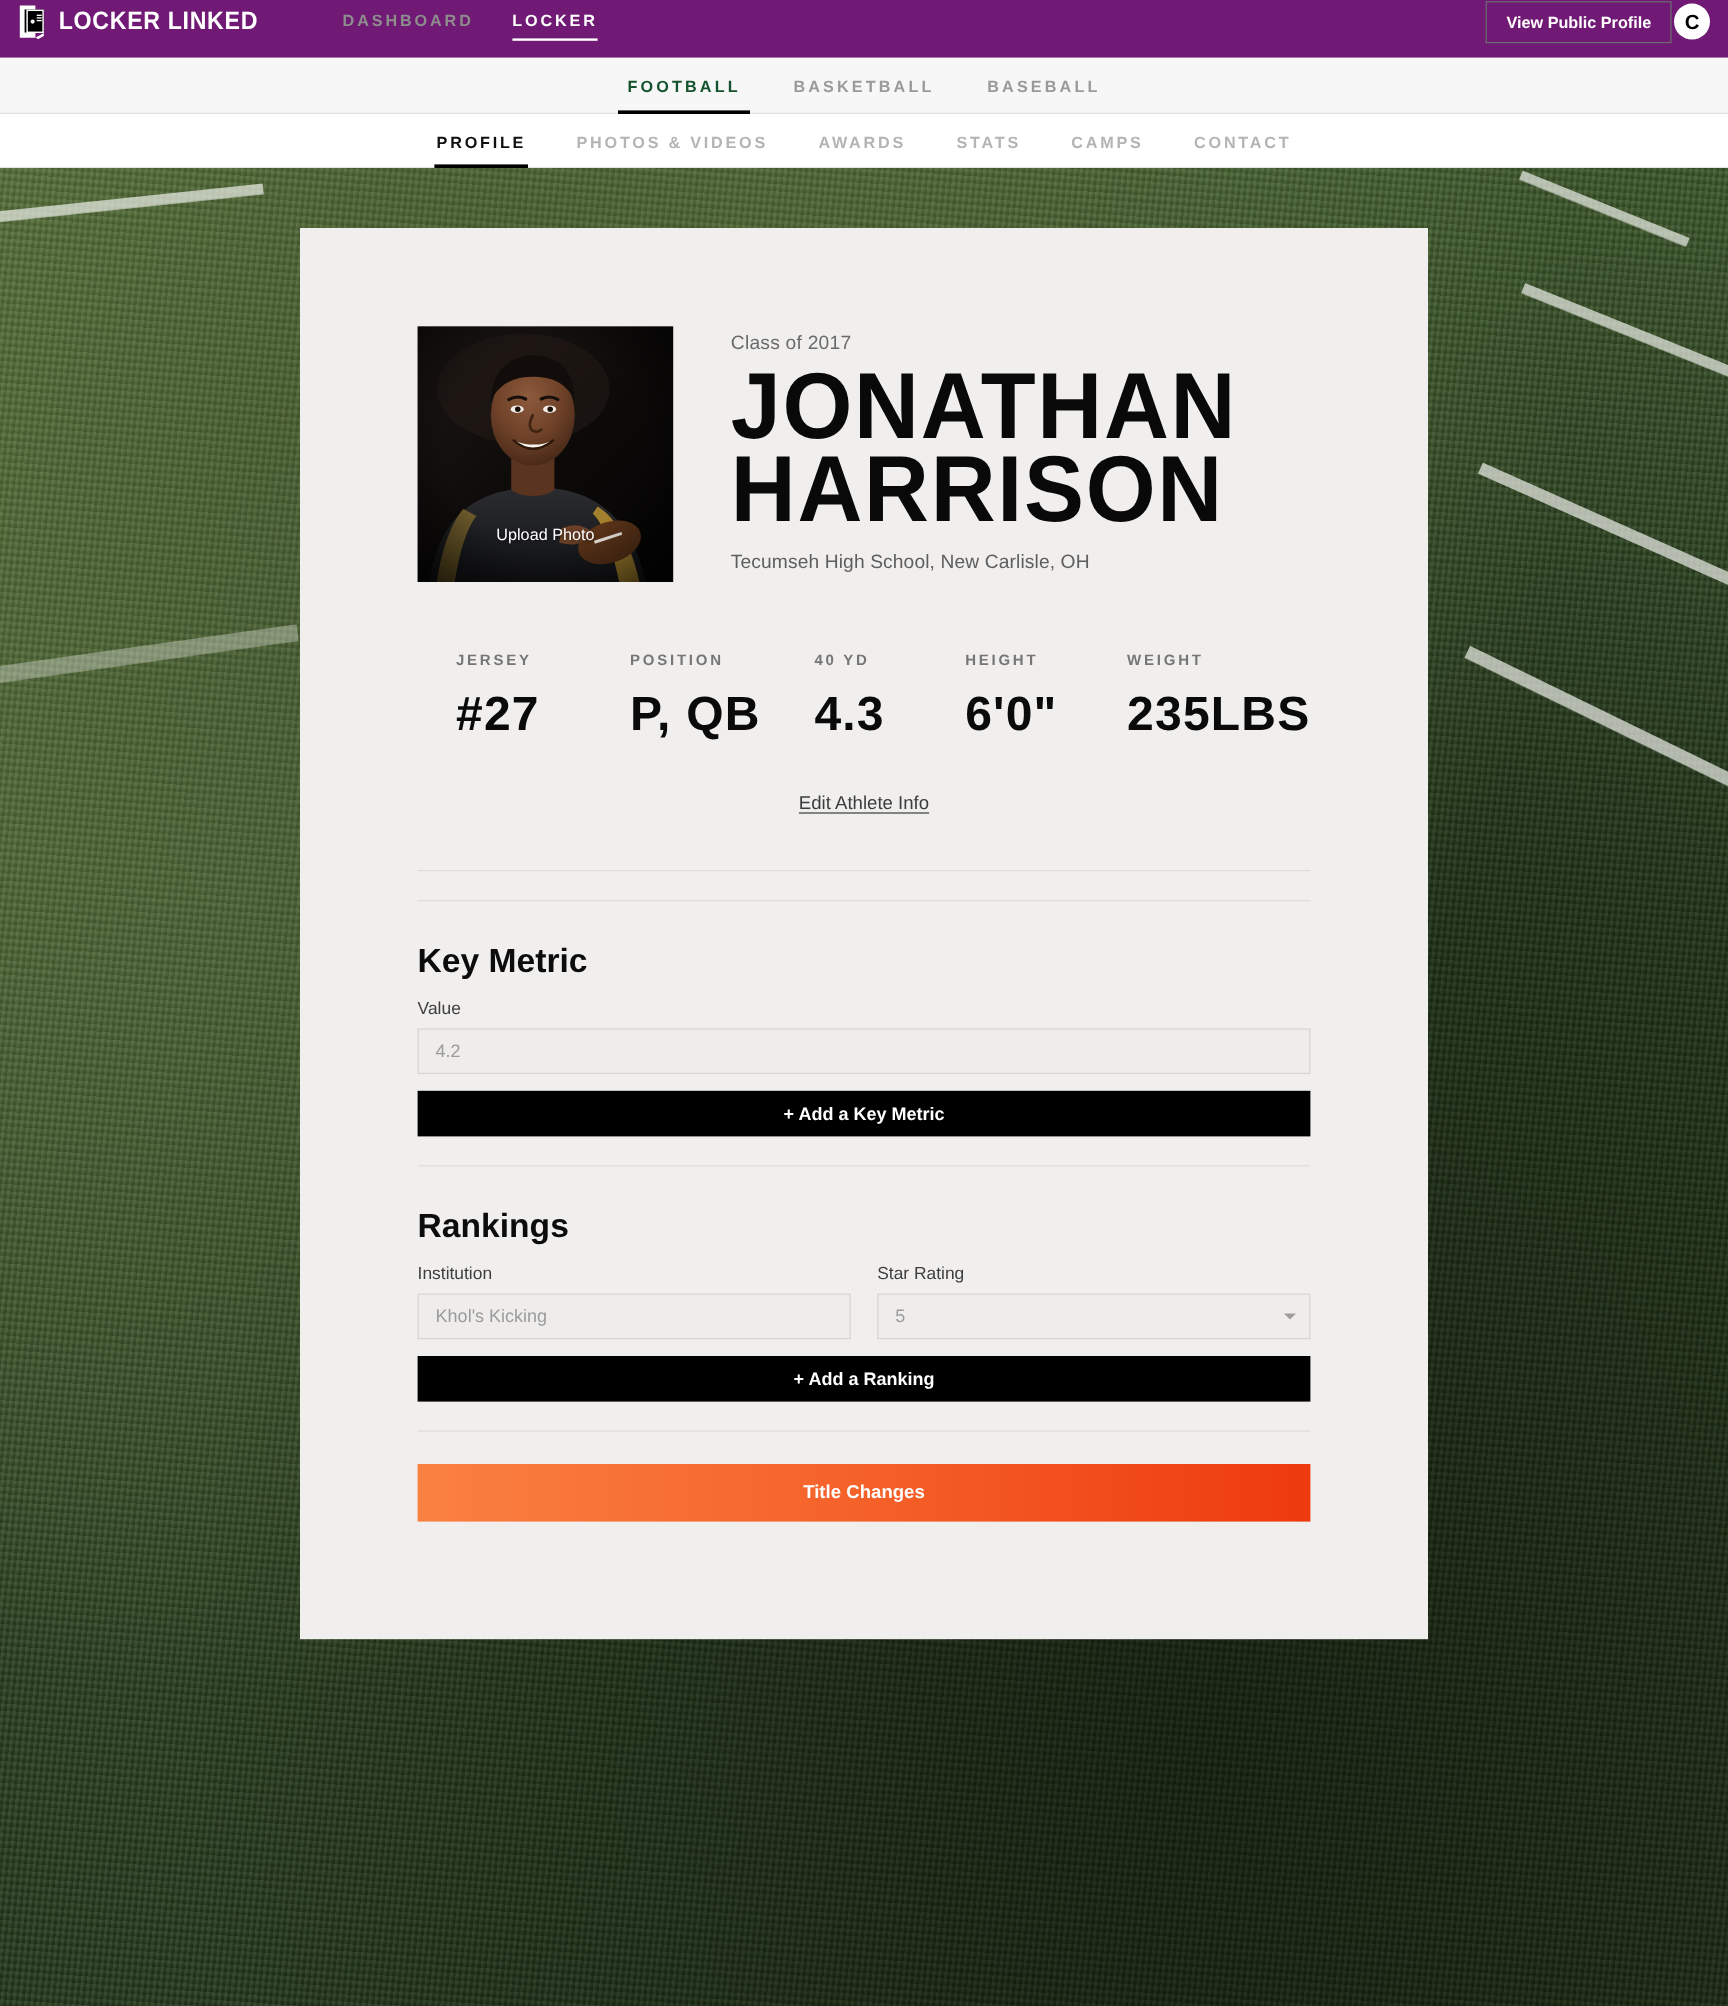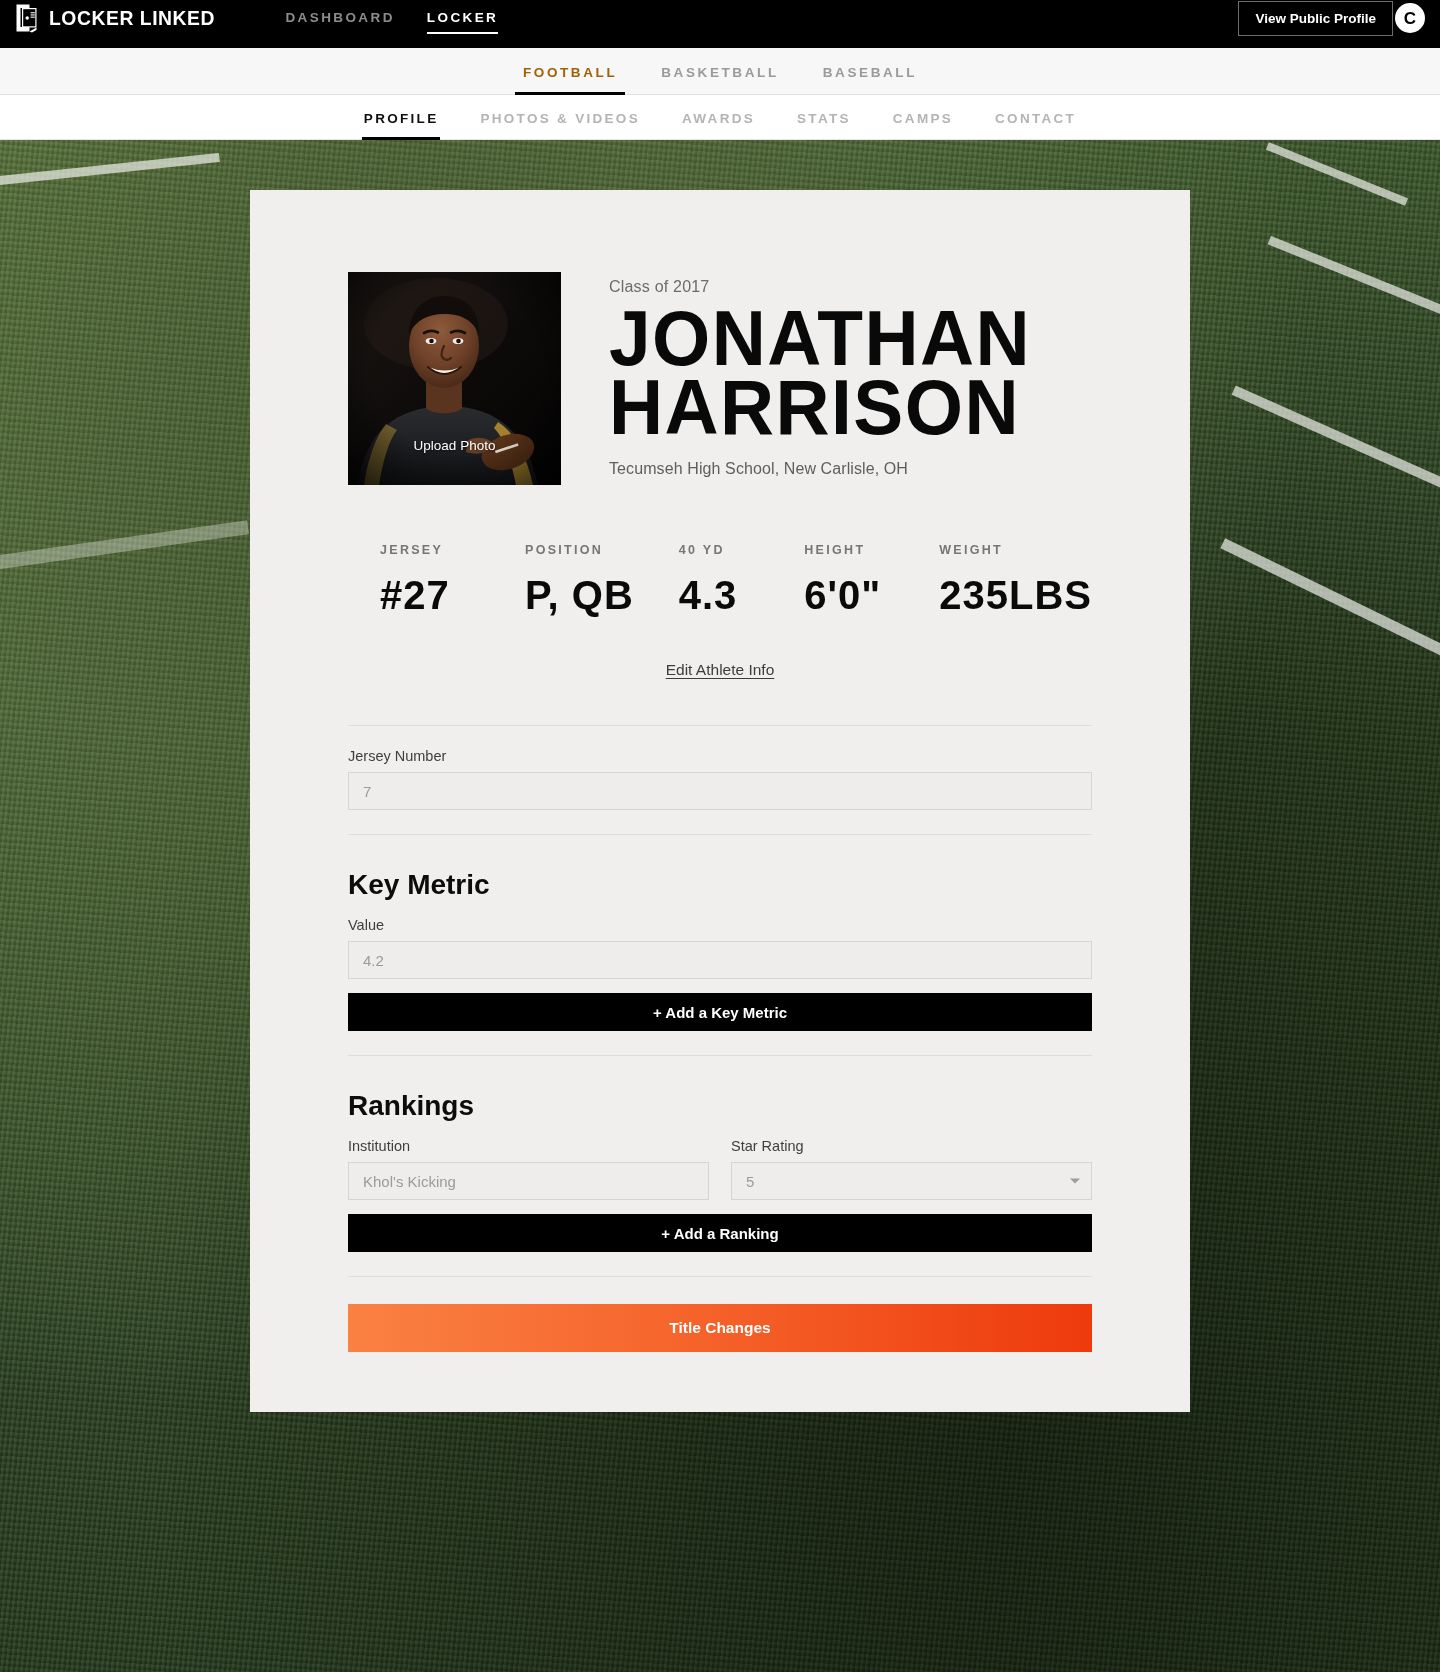--- a/index.html
+++ b/index.html
@@ -7,21 +7,21 @@
     width: 1440px;
     background: #ffffff;
     font-family: "Liberation Sans", sans-serif;
     -webkit-font-smoothing: antialiased;
   }
   body { width: 1440px; min-height: 1672px; position: relative; overflow-x: hidden; }
 
   
   .topbar {
     height: 48px;
-    background: #000000;
+    background: #701a75;
     display: flex;
     align-items: center;
     padding: 0 15px 12px 14px;
     position: relative;
   }
   .brand { display: flex; align-items: center; gap: 9px; }
   .brand-mark { width: 26px; height: 30px; display: block; }
   .brand-text {
     color: #ffffff;
     font-size: 21px;
@@ -101,21 +101,21 @@
     font-size: 13.5px;
     font-weight: 700;
     letter-spacing: 2.6px;
     text-decoration: none;
     height: 47px;
     line-height: 50px;
     padding: 0 22px;
     position: relative;
     white-space: nowrap;
   }
-  .sportbar a.active { color: #a16207; }
+  .sportbar a.active { color: #14532d; }
   .sportbar a.active::after {
     content: "";
     position: absolute;
     left: 14px; right: 14px; bottom: 0;
     height: 3px;
     background: #000000;
   }
 
   
   .subnav {
@@ -534,24 +534,20 @@
         </div>
       </div>
 
       <div class="edit-link-row">
         <a class="edit-link" href="#">Edit Athlete Info</a>
       </div>
 
       <div class="divider"></div>
 
       
-      <div class="field-block">
-        <label class="field-label">Jersey Number</label>
-        <input class="text-input" type="text" placeholder="7" style="">
-      </div>
 
       <div class="divider" style="margin-top:24px;"></div>
 
       
       <div class="section-title">Key Metric</div>
       <div class="two-col">
         <div>
           <label class="field-label">Value</label>
           <input class="text-input" type="text" placeholder="4.2" style="">
         </div>

